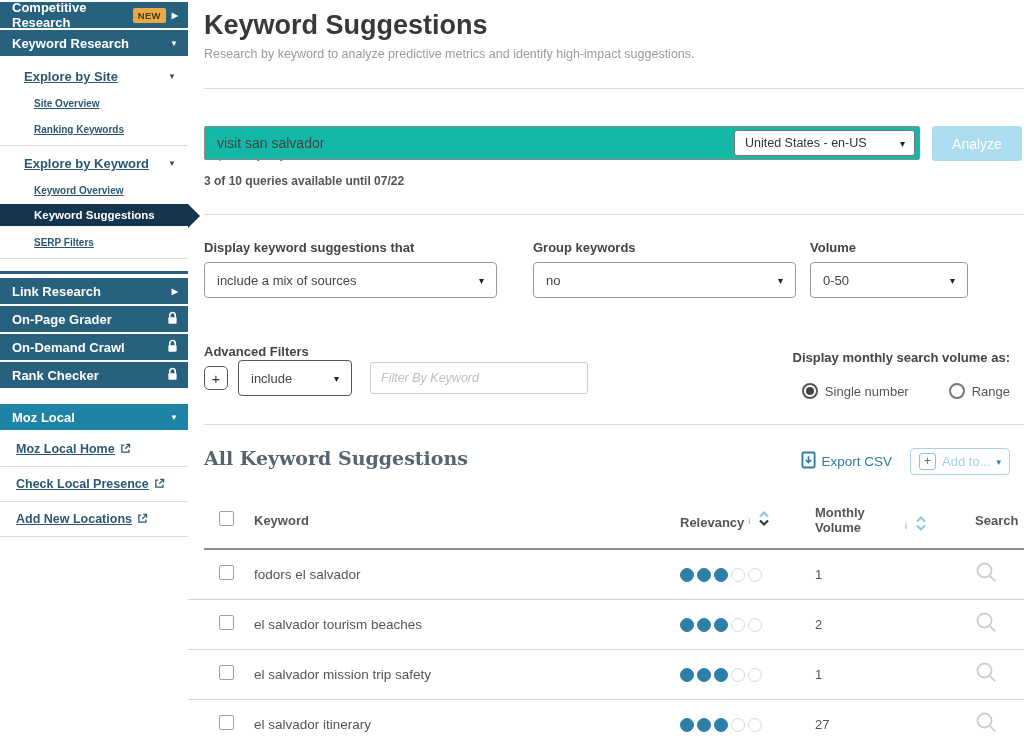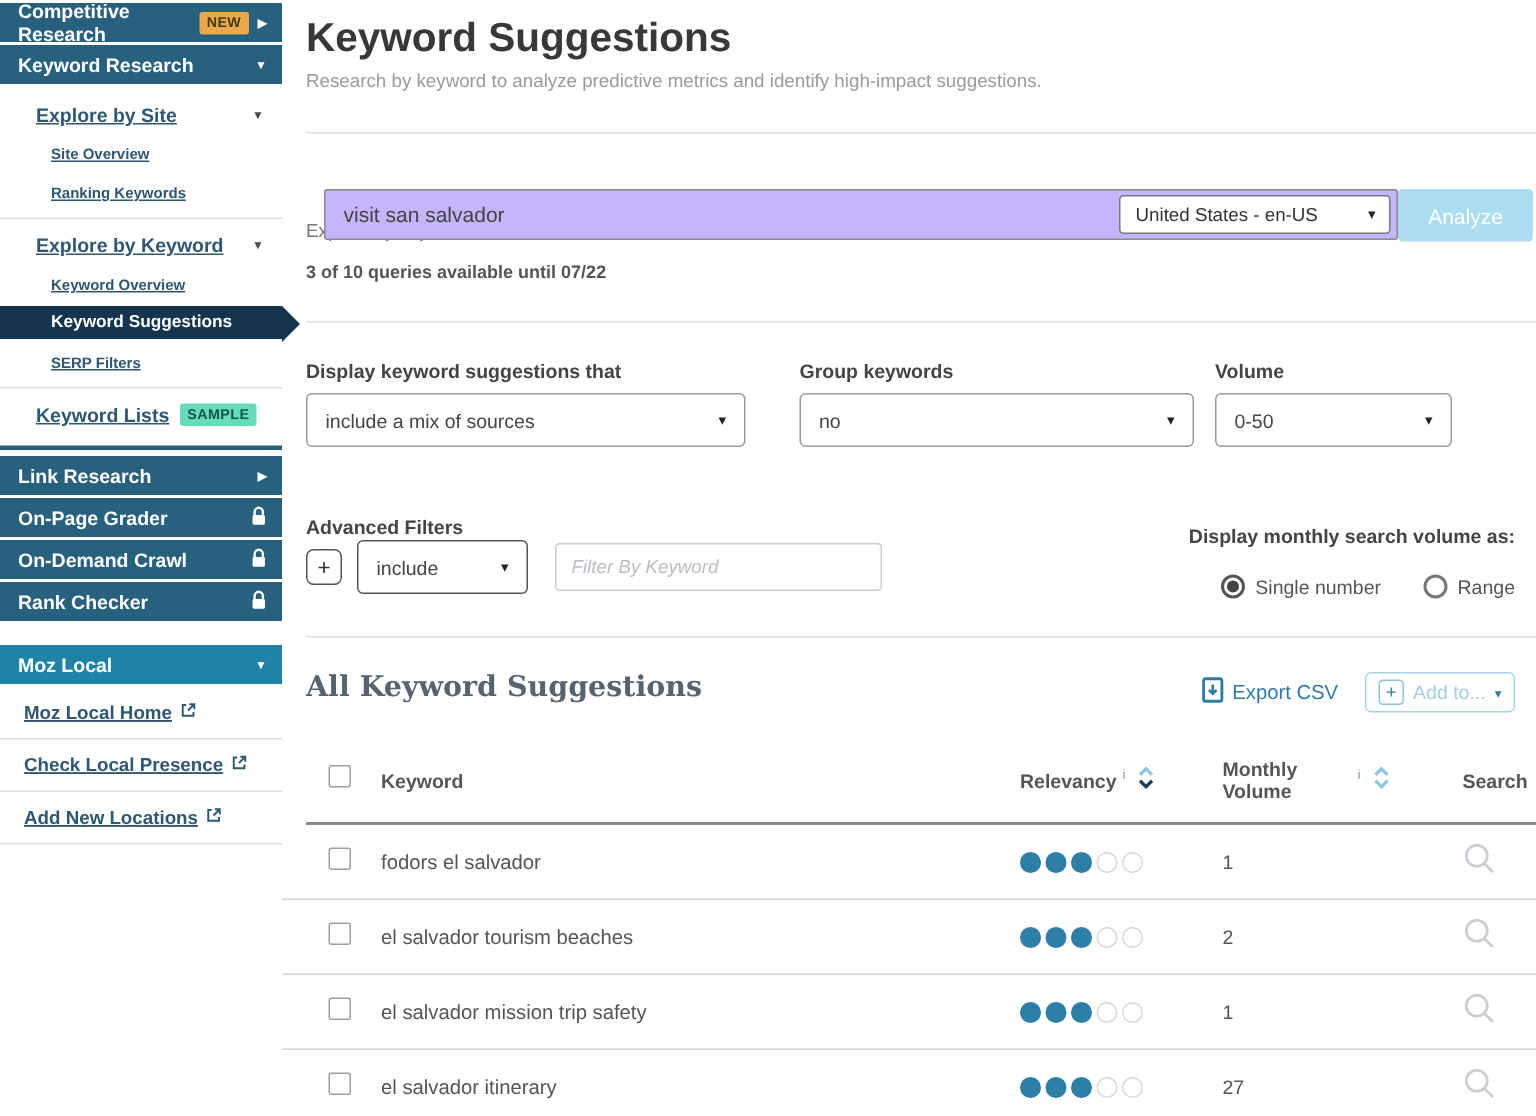--- a/index.html
+++ b/index.html
@@ -40,21 +40,21 @@
   .sb-extlink a { color:#2D5773; font-size:12.5px; font-weight:bold; text-decoration:underline; }
 
   
   .main { position:relative; flex:1; height:744px; }
   .hr { position:absolute; left:16px; right:0; border-top:1px solid #ddd; }
   .page-title { position:absolute; top:10px; left:16px; font-size:27px; color:#383838; }
   .page-sub { position:absolute; top:47px; left:16px; font-size:12.5px; color:#9a9a9a; }
 
   .kw-label { position:absolute; top:106px; left:16px; font-size:12.5px; color:#777;margin-top:41px; }
   .kw-inputbox { position:absolute; top:126px; left:16px; width:716px; height:34px;
-    border:1px solid #8a8a8a; border-radius:2px; background:#c4b5fd;margin-left:12px; }
+    border:1px solid #8a8a8a; border-radius:2px; background:#14b8a6; }
   .kw-value { position:absolute; left:12px; top:0; line-height:32px; font-size:14px; color:#444; }
   .locale-dd { position:absolute; right:4px; top:3px; width:181px; height:26px;
     border:1px solid #777; border-radius:3px; display:flex; align-items:center;
     padding:0 9px 0 10px; cursor:pointer; background:#fff; }
   .locale-dd .txt { flex:1; font-size:12.5px; color:#333; }
   .dd-caret { font-size:10px; color:#222; }
   .analyze-btn { position:absolute; top:126px; left:744px; width:90px; height:35px;
     background:#ABDCF0; color:#fff; font-size:14px; border:none; border-radius:3px;
     display:flex; align-items:center; justify-content:center; }
   .quota { position:absolute; top:174px; left:16px; font-size:12px; font-weight:bold; color:#555; }
@@ -71,21 +71,21 @@
   .include-dd { position:absolute; top:360px; left:50px; width:114px; height:36px;
     border:1px solid #555; border-radius:4px; display:flex; align-items:center;
     padding:0 12px; background:#fff; }
   .include-dd .txt { flex:1; font-size:13px; color:#444; }
   .filter-input { position:absolute; top:362px; left:182px; width:218px; height:32px;
     border:1px solid #ccc; border-radius:3px; padding:0 10px; font-size:12.5px;
     font-style:italic; color:#555; font-family:"Liberation Sans", sans-serif; }
   .filter-input::placeholder { color:#b9bec4; font-style:italic; }
   .volas-label { position:absolute; top:350px; right:14px; font-size:13px;
     font-weight:bold; color:#444; }
-  .radios { position:absolute; top:383px; right:14px; display:flex; gap:28px; }
+  .radios { position:absolute; top:383px; right:14px; display:flex; gap:40px; }
   .radio-item { display:flex; align-items:center; gap:7px; font-size:13px; color:#555; }
   .radio-circle { width:16px; height:16px; border:2px solid #555; border-radius:50%;
     display:inline-flex; align-items:center; justify-content:center; background:#fff; }
   .radio-circle.sel::after { content:""; width:8px; height:8px; border-radius:50%; background:#444; }
   .radio-circle.unsel { border-color:#777; }
 
   .results-title { position:absolute; top:447px; left:16px;
     font-family:"DejaVu Serif", serif; font-size:19px; font-weight:bold; color:#566472; }
   .results-actions { position:absolute; top:448px; right:14px; display:flex;
     align-items:center; gap:18px; }
@@ -94,21 +94,21 @@
   .addto-btn { display:flex; align-items:center; gap:6px; border:1px solid #A8D4EA;
     border-radius:4px; background:#fff; padding:4px 8px; }
   .addto-plus { width:17px; height:17px; border:1px solid #8EC3DE; border-radius:3px;
     color:#2D7CA6; font-size:12px; line-height:15px; text-align:center; }
   .addto-txt { color:#A5CFE2; font-size:13px; }
   .addto-caret { font-size:9px; color:#2D7CA6; }
 
   .tgrid { display:grid; grid-template-columns:50px 426px 135px 160px 1fr;
     align-items:center; padding-left:16px; }
   .thead { position:absolute; top:498px; left:0; right:0; height:44px; }
-  .th { font-size:13px; font-weight:bold; color:#555; display:flex; align-items:center; gap:4px; }
+  .th { font-size:13px; font-weight:bold; color:#555; display:flex; align-items:flex-end; gap:4px; }
   .info-sup { font-size:9px; color:#999; font-weight:normal; position:relative; top:-4px; }
   .sorter { display:inline-block; margin-left:4px; }
   .thead-divider { position:absolute; top:548px; left:16px; right:0; height:2px; background:#8c8c8c; }
   .trow { position:absolute; left:0; right:0; height:50px; border-bottom:1px solid #d5d5d5; }
   .checkbox { width:15px; height:15px; border:1.5px solid #9aa0a6; border-radius:2px;
     background:#fff; margin-left:15px; display:inline-block; }
   .kwcell { font-size:13.5px; color:#555; }
   .dots { display:flex; gap:3px; align-items:center; }
   .dot { width:14px; height:14px; border-radius:50%; border:1.5px solid #d6dade; background:#fff; }
   .dot.filled { background:#2E7FA8; border-color:#2E7FA8; }
@@ -155,24 +155,20 @@
       <div class="sb-sub">
         <a>Keyword Overview</a>
       </div>
       <div class="sb-sub-selected">
         <span>Keyword Suggestions</span>
       </div>
       <div class="sb-sub">
         <a>SERP Filters</a>
       </div>
       <div class="sb-divider"></div>
-      <div class="sb-seclink">
-        <a>Keyword Lists</a>
-        <span class="badge-sample">SAMPLE</span>
-      </div>
     </div>
 
     <div class="sb-darkbar"></div>
 
     <div class="sb-dark">
       <span>Link Research</span>
       <span class="grow"></span>
       <span class="sb-caret">▶</span>
     </div>
     <div class="sb-dark">

